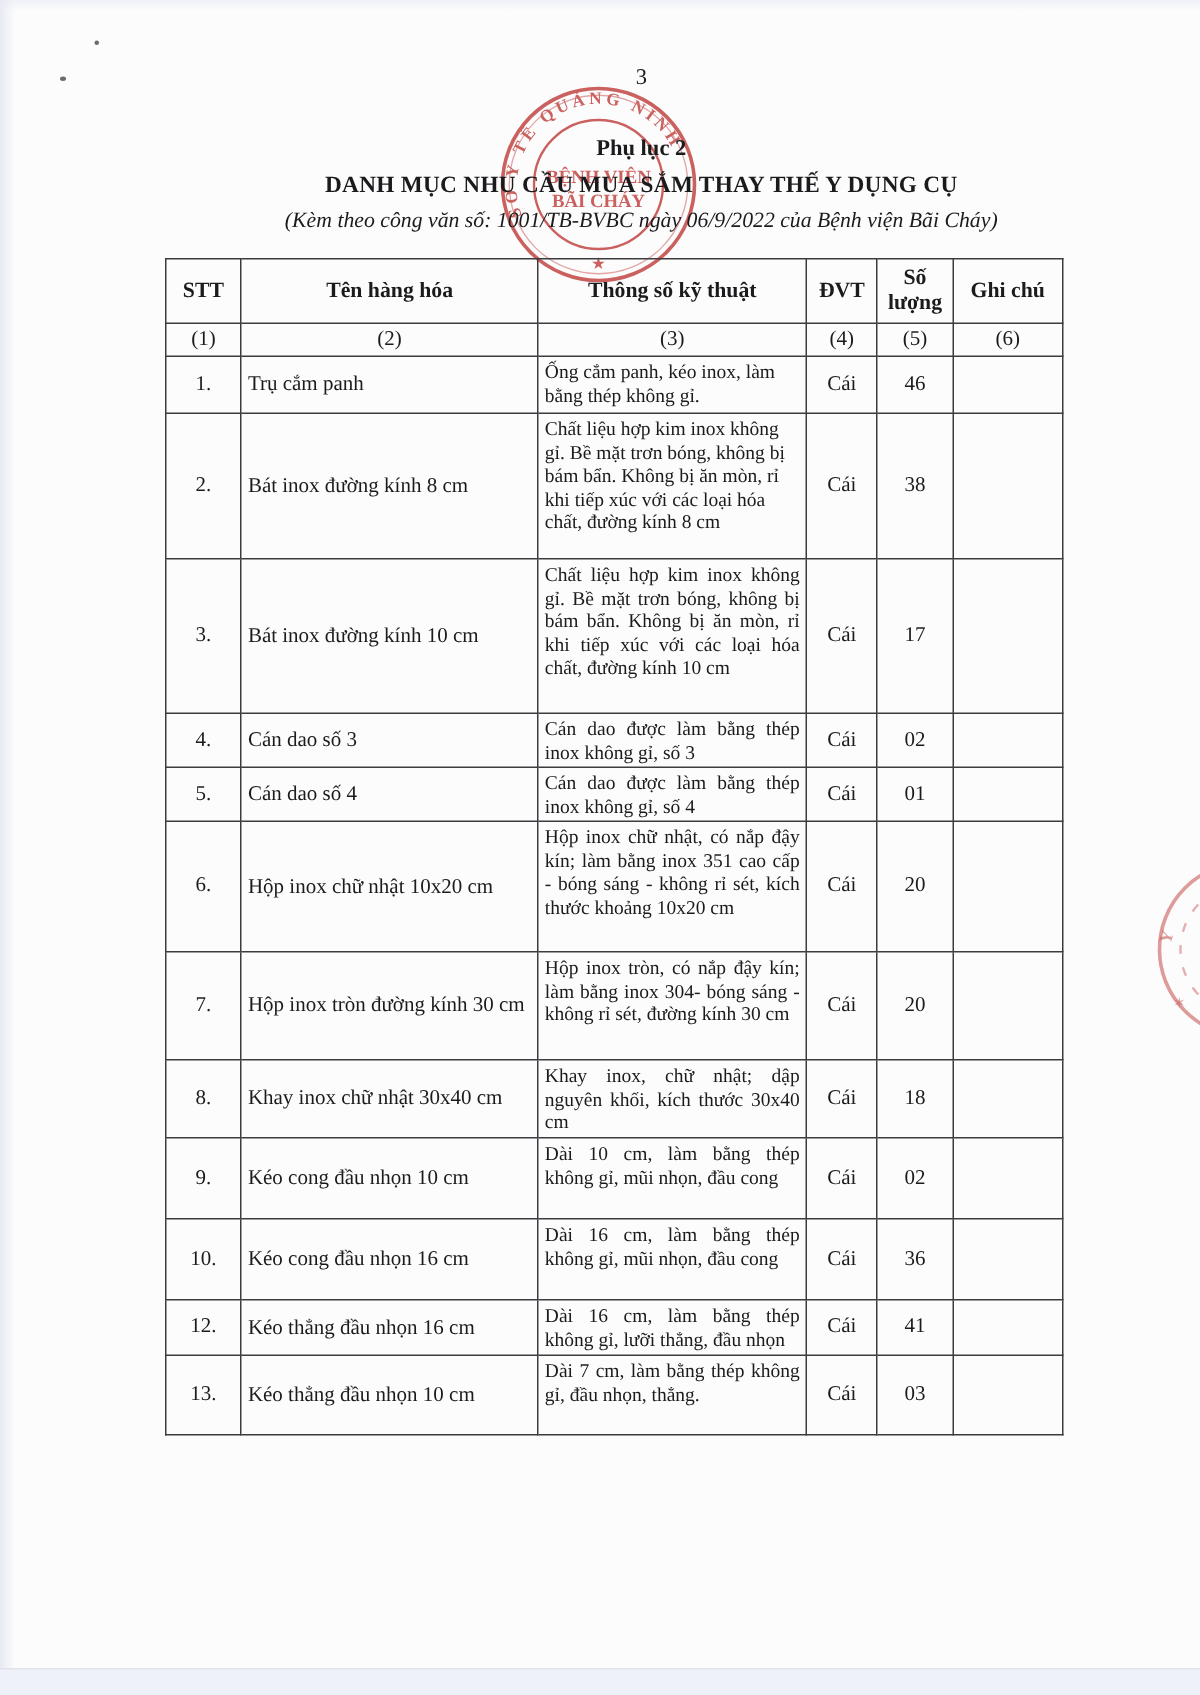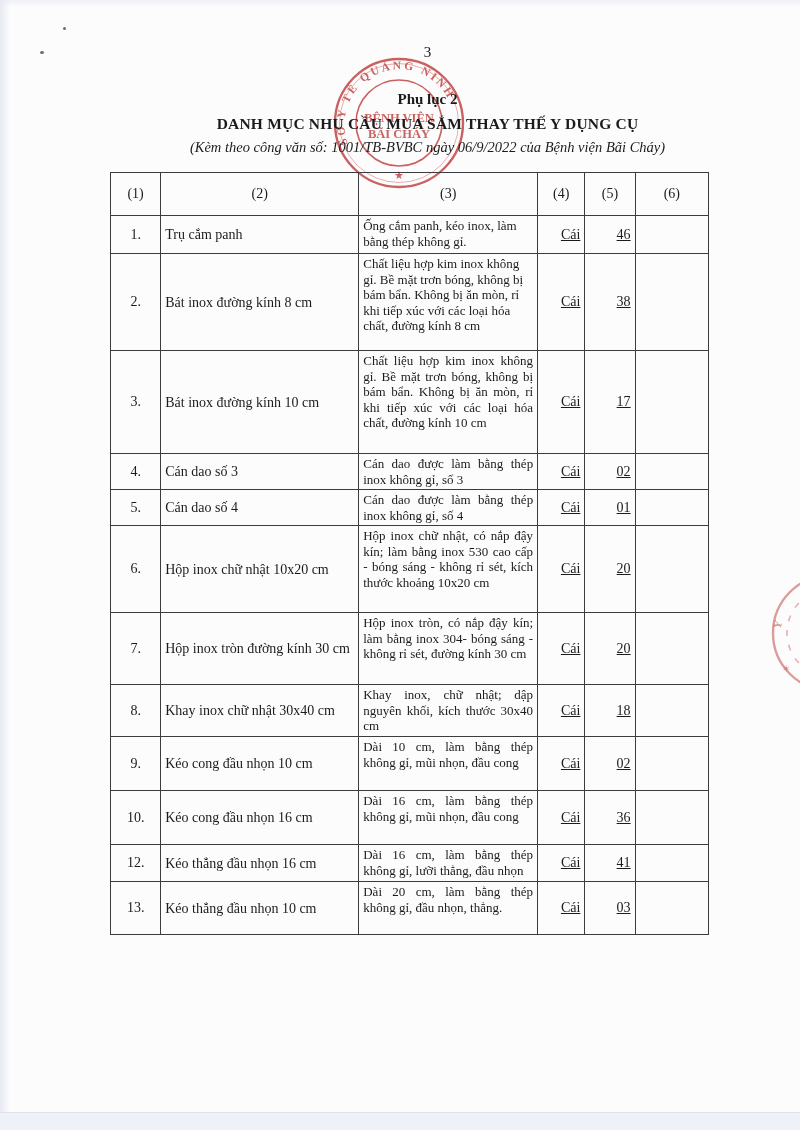--- a/index.html
+++ b/index.html
@@ -58,21 +58,21 @@
   tbody tr:nth-child(8){height:52px}
   tbody tr:nth-child(9){height:54px}
   tbody tr:nth-child(10){height:54px}
   tbody tr:nth-child(11){height:37px}
   tbody tr:nth-child(12){height:53px}
   tbody tr:nth-child(13){height:35px}
   td.c-stt{font-size:14px;text-align:center;vertical-align:middle;}
   td.c-name{font-size:14px;vertical-align:middle;padding:2px 24px 2px 8px;line-height:17px;}
   td.c-spec{font-size:13px;vertical-align:top;padding:1px 5px 2px 6px;line-height:15.5px;}
   td.c-spec.justify{text-align:justify;}
-  td.c-dvt,td.c-qty{font-size:14px;text-align:right;vertical-align:middle;text-decoration:underline;}
+  td.c-dvt,td.c-qty{font-size:14px;text-align:center;vertical-align:middle;}
 </style>
 </head>
 <body>
 
 <div class="page">
 
   <div class="edge-top"></div>
   <div class="edge-left"></div>
   <div class="edge-bottom"></div>
   <div class="speck a"></div>
@@ -113,20 +113,28 @@
     <colgroup>
       <col class="c1">
         <col class="c2">
         <col class="c3">
         <col class="c4">
         <col class="c5">
         <col class="c6">
     </colgroup>
     <thead>
       <tr>
+        <th>STT</th>
+        <th>Tên hàng hóa</th>
+        <th>Thông số kỹ thuật</th>
+        <th>ĐVT</th>
+        <th>Số lượng</th>
+        <th>Ghi chú</th>
+      </tr>
+      <tr>
         <td>(1)</td>
         <td>(2)</td>
         <td>(3)</td>
         <td>(4)</td>
         <td>(5)</td>
         <td>(6)</td>
       </tr>
     </thead>
     <tbody>
         <tr>
@@ -165,21 +173,21 @@
           <td class="c-stt">5.</td>
           <td class="c-name">Cán dao số 4</td>
           <td class="c-spec justify">Cán dao được làm bằng thép inox không gỉ, số 4</td>
           <td class="c-dvt">Cái</td>
           <td class="c-qty">01</td>
           <td class="c-note"></td>
         </tr>
         <tr>
           <td class="c-stt">6.</td>
           <td class="c-name">Hộp inox chữ nhật 10x20 cm</td>
-          <td class="c-spec justify">Hộp inox chữ nhật, có nắp đậy kín; làm bằng inox 530 cao cấp - bóng sáng - không rỉ sét, kích thước khoảng 10x20 cm</td>
+          <td class="c-spec justify">Hộp inox chữ nhật, có nắp đậy kín; làm bằng inox 351 cao cấp - bóng sáng - không rỉ sét, kích thước khoảng 10x20 cm</td>
           <td class="c-dvt">Cái</td>
           <td class="c-qty">20</td>
           <td class="c-note"></td>
         </tr>
         <tr>
           <td class="c-stt">7.</td>
           <td class="c-name">Hộp inox tròn đường kính 30 cm</td>
           <td class="c-spec justify">Hộp inox tròn, có nắp đậy kín; làm bằng inox 304- bóng sáng - không rỉ sét, đường kính 30 cm</td>
           <td class="c-dvt">Cái</td>
           <td class="c-qty">20</td>
@@ -213,21 +221,21 @@
           <td class="c-stt">12.</td>
           <td class="c-name">Kéo thẳng đầu nhọn 16 cm</td>
           <td class="c-spec justify">Dài 16 cm, làm bằng thép không gỉ, lưỡi thẳng, đầu nhọn</td>
           <td class="c-dvt">Cái</td>
           <td class="c-qty">41</td>
           <td class="c-note"></td>
         </tr>
         <tr>
           <td class="c-stt">13.</td>
           <td class="c-name">Kéo thẳng đầu nhọn 10 cm</td>
-          <td class="c-spec justify">Dài 20 cm, làm bằng thép không gỉ, đầu nhọn, thẳng.</td>
+          <td class="c-spec justify">Dài 7 cm, làm bằng thép không gỉ, đầu nhọn, thẳng.</td>
           <td class="c-dvt">Cái</td>
           <td class="c-qty">03</td>
           <td class="c-note"></td>
         </tr>
       </tbody>
   </table>
 
 </div>
 
 </body></html>

